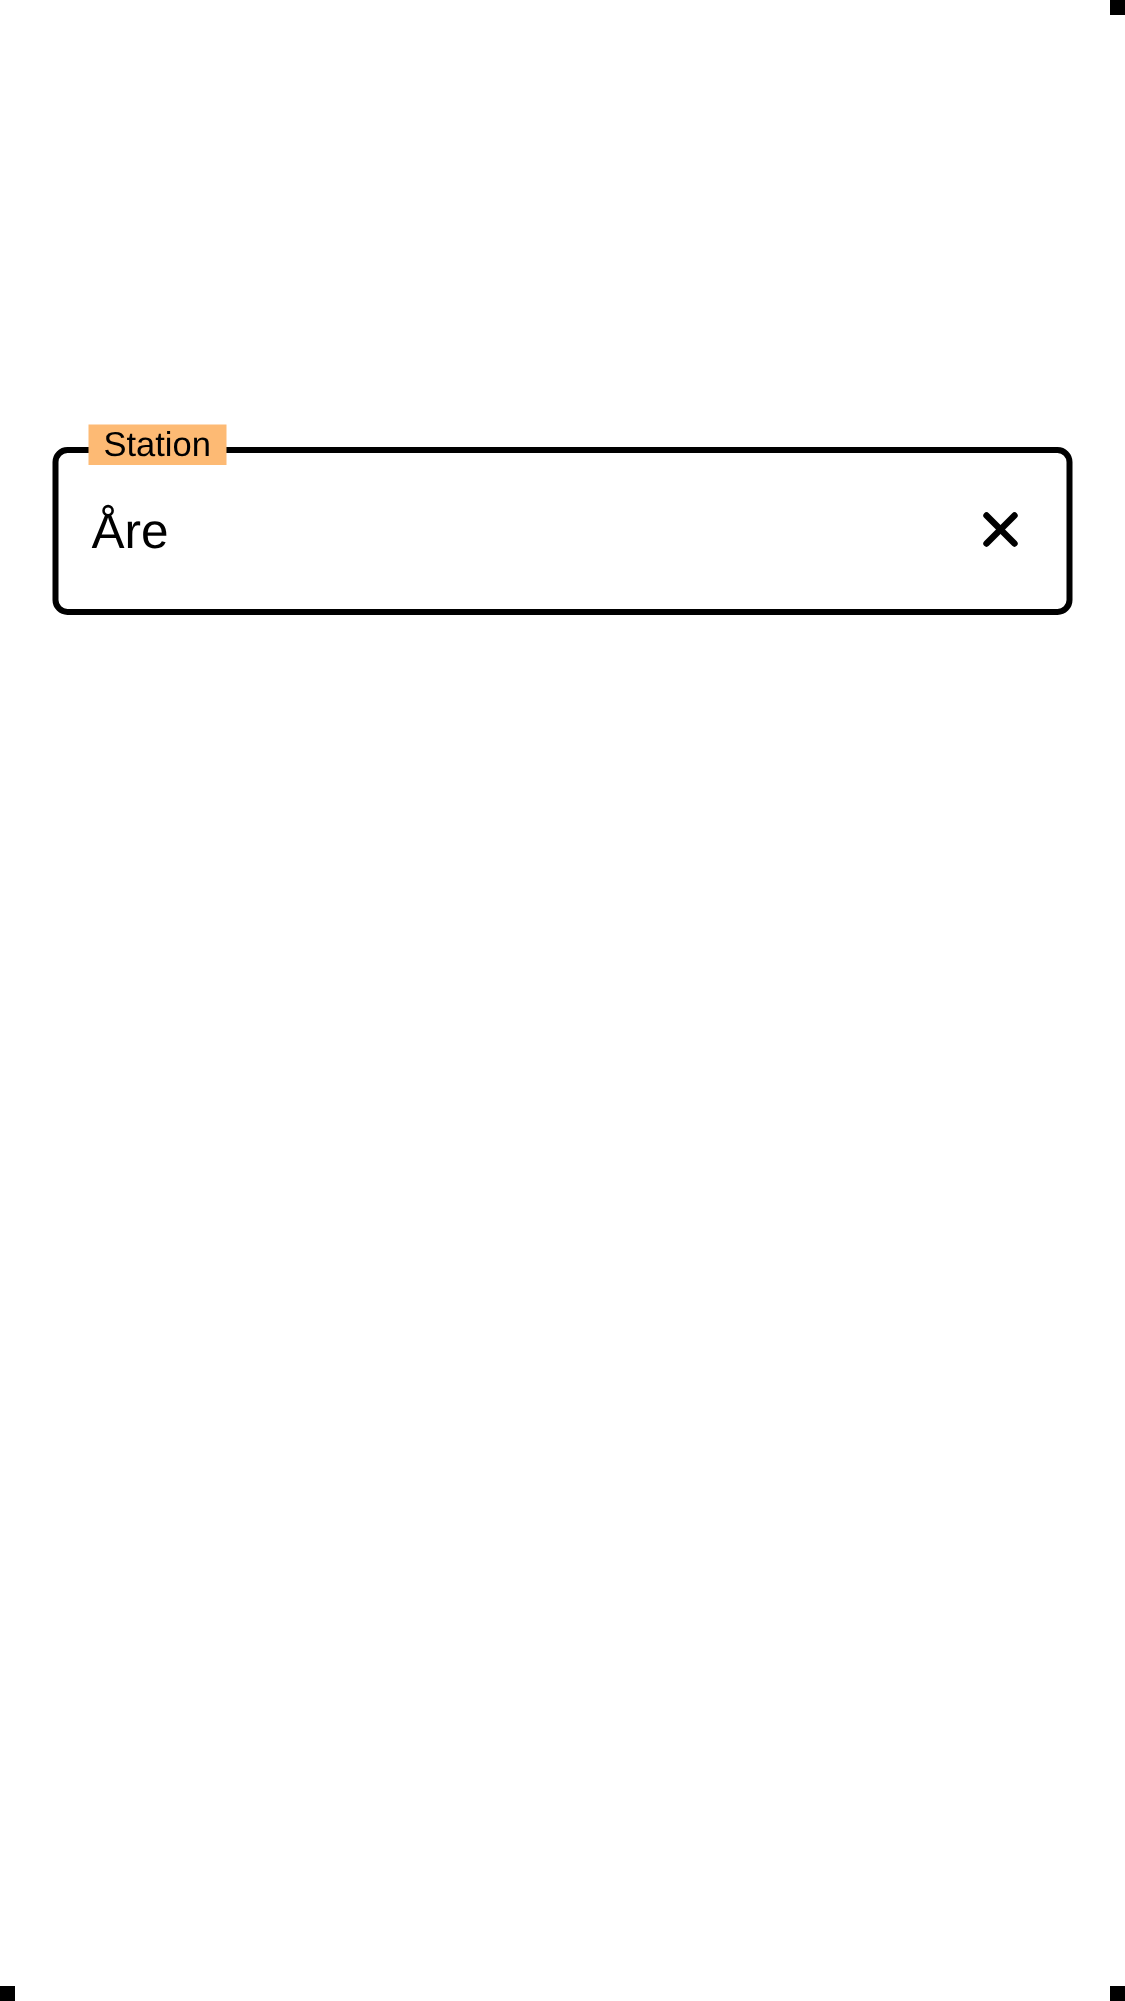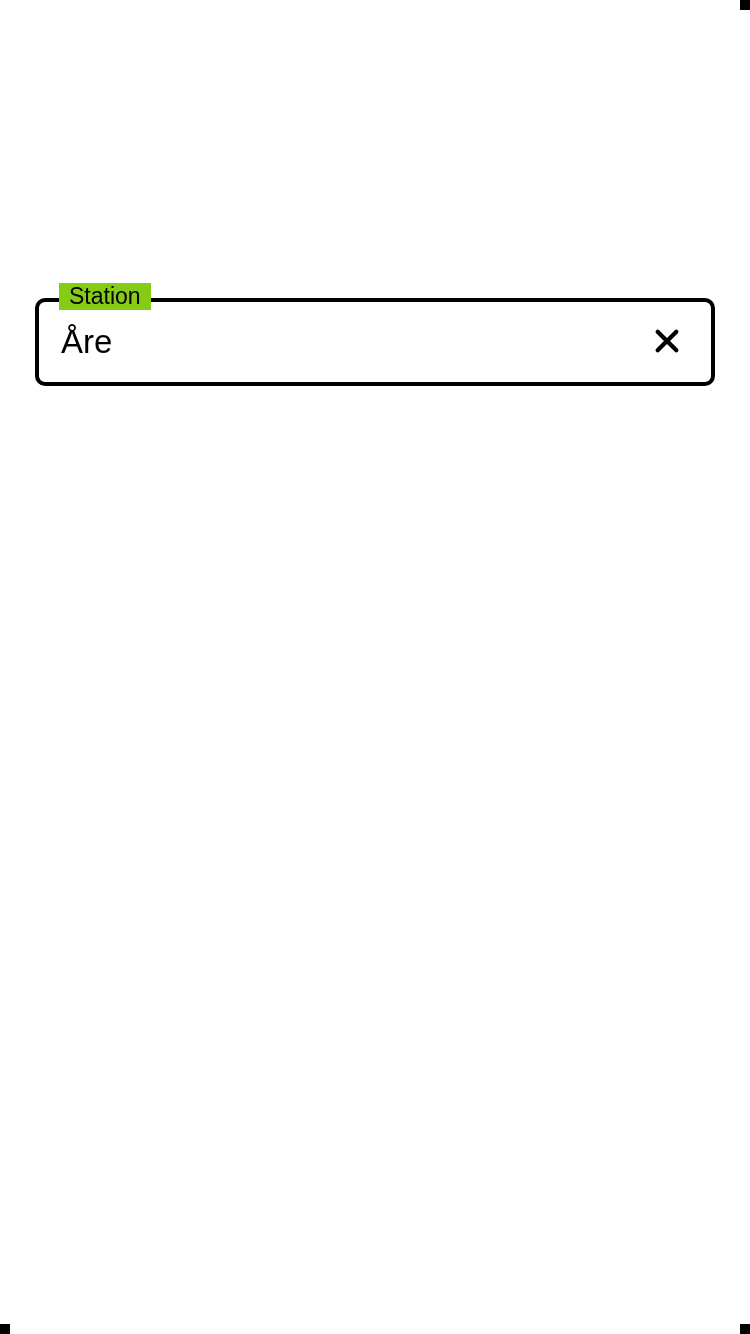--- a/index.html
+++ b/index.html
@@ -31,32 +31,32 @@
     }
     
     .field-container {
       position: relative;
     }
     
     .field-legend {
       position: absolute;
       top: -15px;
       left: 24px;
-      background: #84cc16;
+      background: #fdba74;
       padding: 0 10px;
       font-size: 23px;
       color: #000;
       font-weight: 400;
       z-index: 2;
     }
     
     .field-box {
       border: 4px solid #000;
       border-radius: 10px;
-      height: 88px;
+      height: 112px;
       display: flex;
       align-items: center;
       padding: 0 20px 0 22px;
       position: relative;
     }
     
     .text-input {
       flex: 1;
       border: none;
       outline: none;

